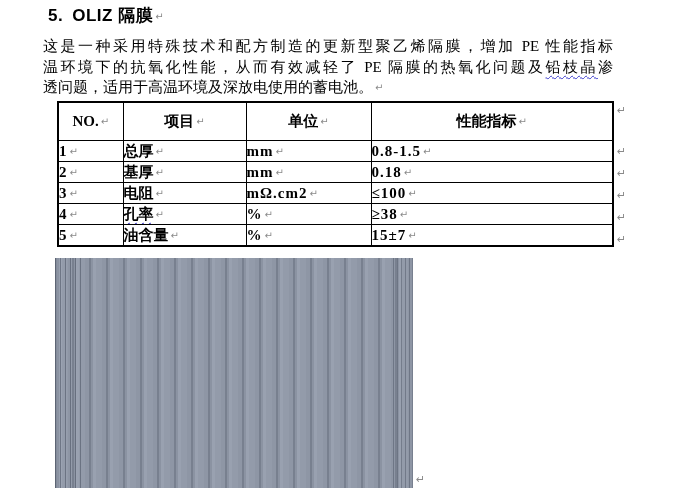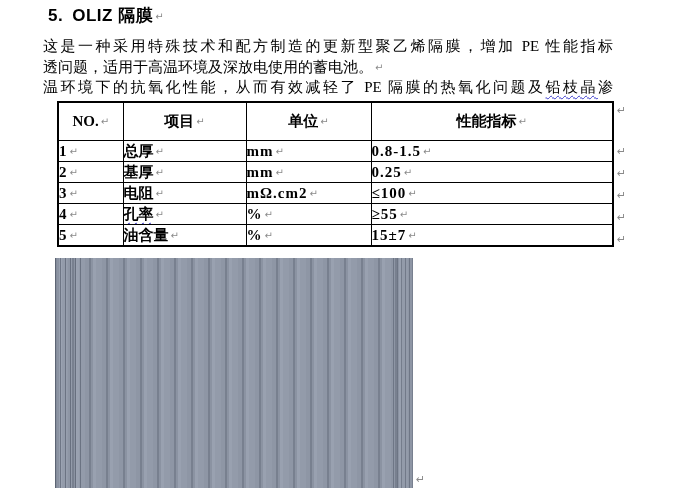--- a/index.html
+++ b/index.html
@@ -60,22 +60,22 @@
 <body>
 
 <div class="page">
 
   <div class="heading">
     <span class="hnum">5.</span><span>OLIZ 隔膜</span><span class="cm">↵</span>
   </div>
 
   <div class="para">
     <div class="pline">这是一种采用特殊技术和配方制造的更新型聚乙烯隔膜，增加 PE 性能指标</div>
+    <div class="pline"><span>温环境下的抗氧化性能，从而有效减轻了 PE 隔膜的热氧化问题及</span><span class="wavy">铅枝晶</span><span>渗</span></div>
     <div class="pline last"><span>透问题，适用于高温环境及深放电使用的蓄电池。</span><span class="cm">↵</span></div>
-    <div class="pline"><span>温环境下的抗氧化性能，从而有效减轻了 PE 隔膜的热氧化问题及</span><span class="wavy">铅枝晶</span><span>渗</span></div>
   </div>
 
   <table class="spec-table">
     <colgroup>
         <col style="width:65px">
         <col style="width:123px">
         <col style="width:125px">
         <col style="width:242px">
       </colgroup>
     <tbody>
@@ -88,33 +88,33 @@
     <tr>
       <td><span class="num">1</span><span class="cm">↵</span></td>
       <td><span>总厚</span><span class="cm">↵</span></td>
       <td><span class="num">mm</span><span class="cm">↵</span></td>
       <td><span class="num">0.8-1.5</span><span class="cm">↵</span></td>
     </tr>
     <tr>
       <td><span class="num">2</span><span class="cm">↵</span></td>
       <td><span>基厚</span><span class="cm">↵</span></td>
       <td><span class="num">mm</span><span class="cm">↵</span></td>
-      <td><span class="num">0.25</span><span class="cm">↵</span></td>
+      <td><span class="num">0.18</span><span class="cm">↵</span></td>
     </tr>
     <tr>
       <td><span class="num">3</span><span class="cm">↵</span></td>
       <td><span>电阻</span><span class="cm">↵</span></td>
       <td><span class="num">mΩ.cm2</span><span class="cm">↵</span></td>
       <td><span class="num">≤100</span><span class="cm">↵</span></td>
     </tr>
     <tr>
       <td><span class="num">4</span><span class="cm">↵</span></td>
       <td><span class="wavy">孔率</span><span class="cm">↵</span></td>
       <td><span class="num">%</span><span class="cm">↵</span></td>
-      <td><span class="num">≥55</span><span class="cm">↵</span></td>
+      <td><span class="num">≥38</span><span class="cm">↵</span></td>
     </tr>
     <tr>
       <td><span class="num">5</span><span class="cm">↵</span></td>
       <td><span>油含量</span><span class="cm">↵</span></td>
       <td><span class="num">%</span><span class="cm">↵</span></td>
       <td><span class="num">15±7</span><span class="cm">↵</span></td>
     </tr>
   </tbody>
     </table>
 

